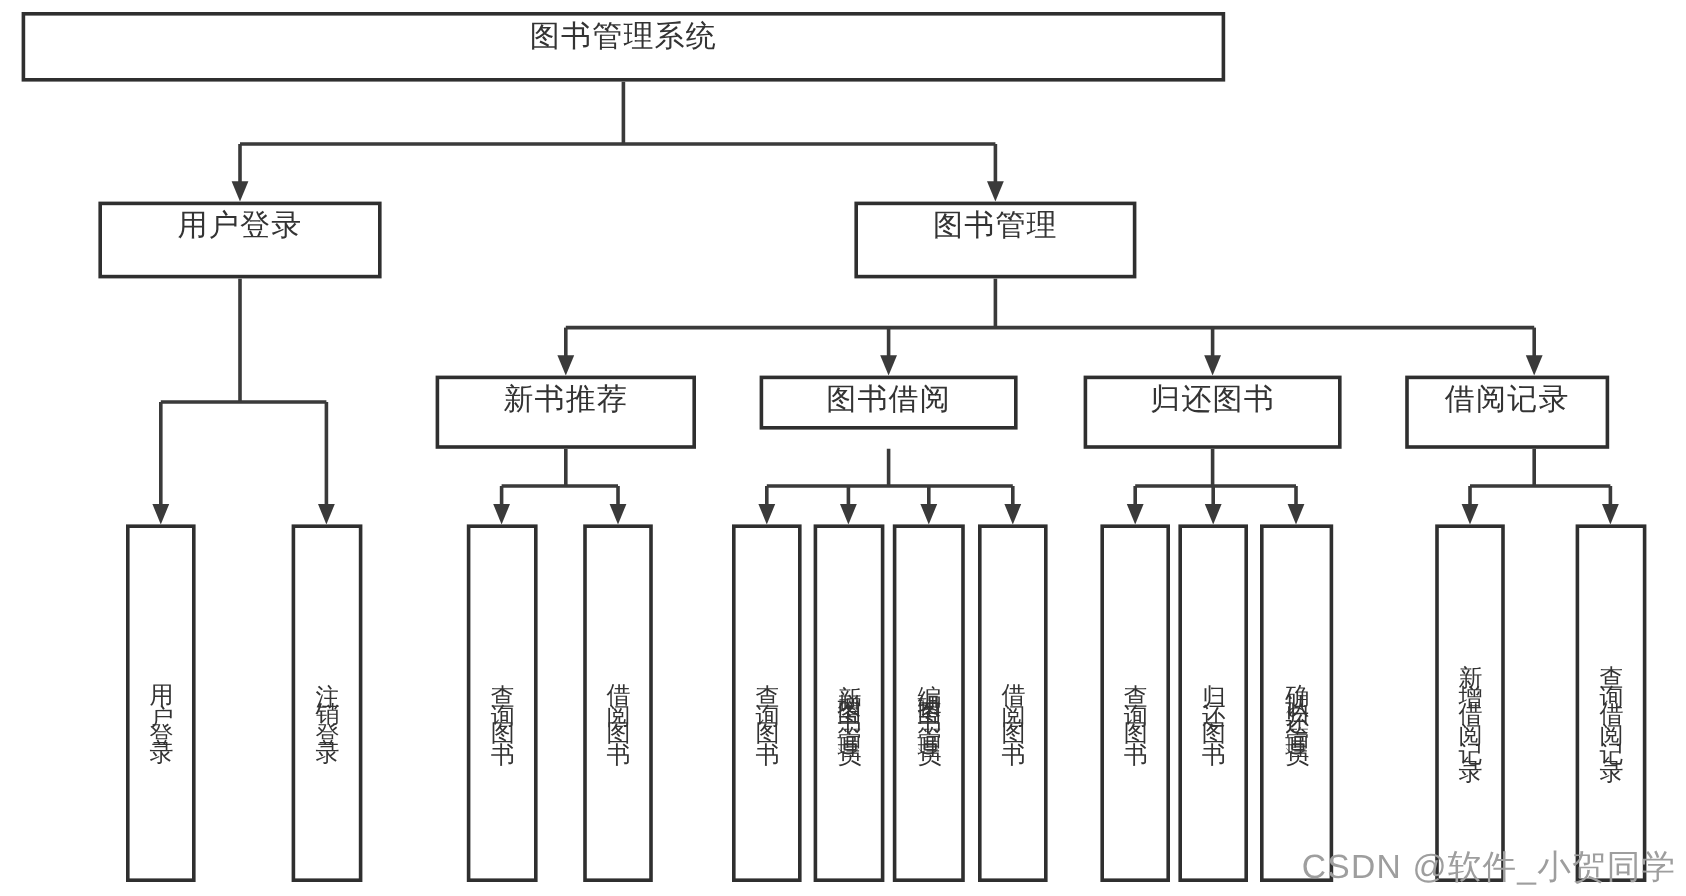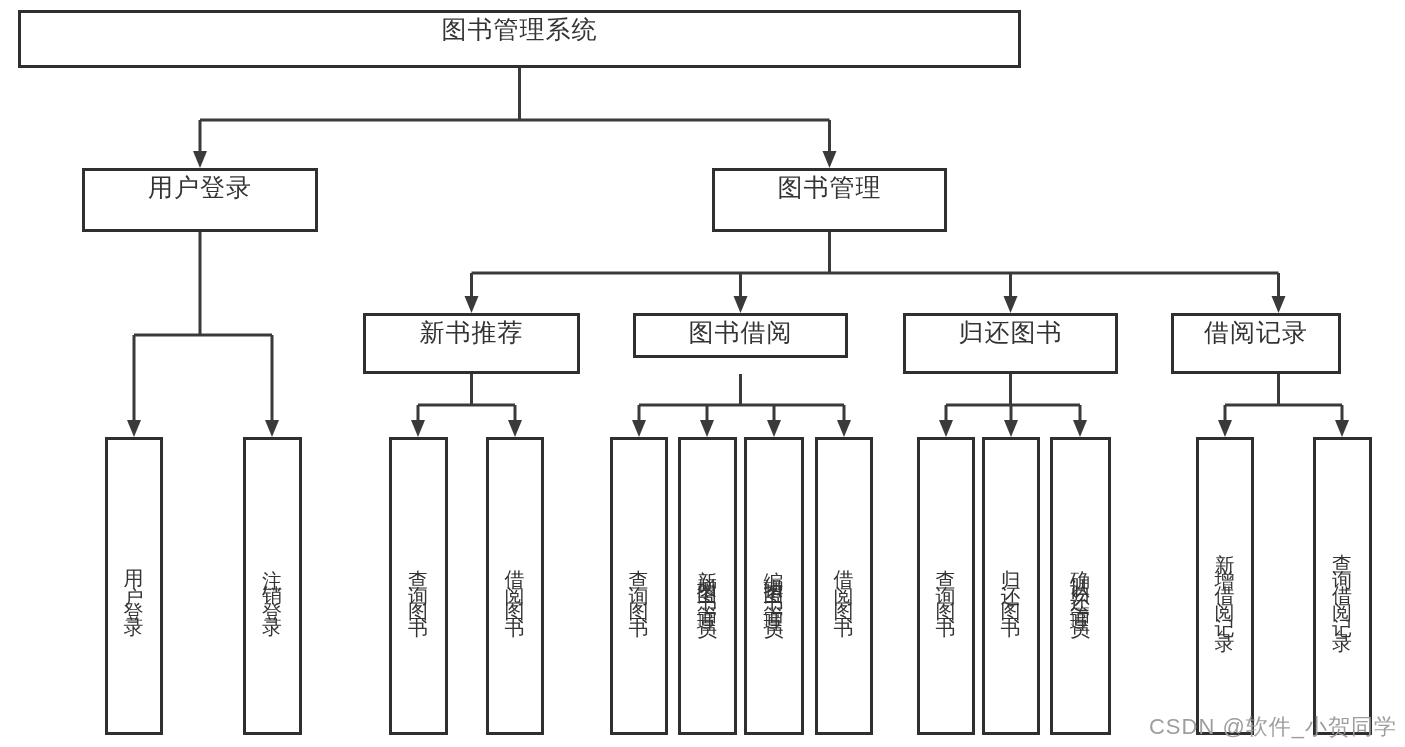--- a/index.html
+++ b/index.html
@@ -50,21 +50,21 @@
     writing-mode:vertical-rl;
     font-size:20px;
     line-height:1;
     color:var(--text);
     white-space:nowrap;
   }
   .watermark{
     position:absolute;
     right:8px;
     bottom:5px;
-    font-size:22px;
+    font-size:28px;
     color:var(--wm);
     letter-spacing:1px;
     z-index:3;
   }
 </style>
 </head>
 <body>
 
 <div class="canvas">
 

